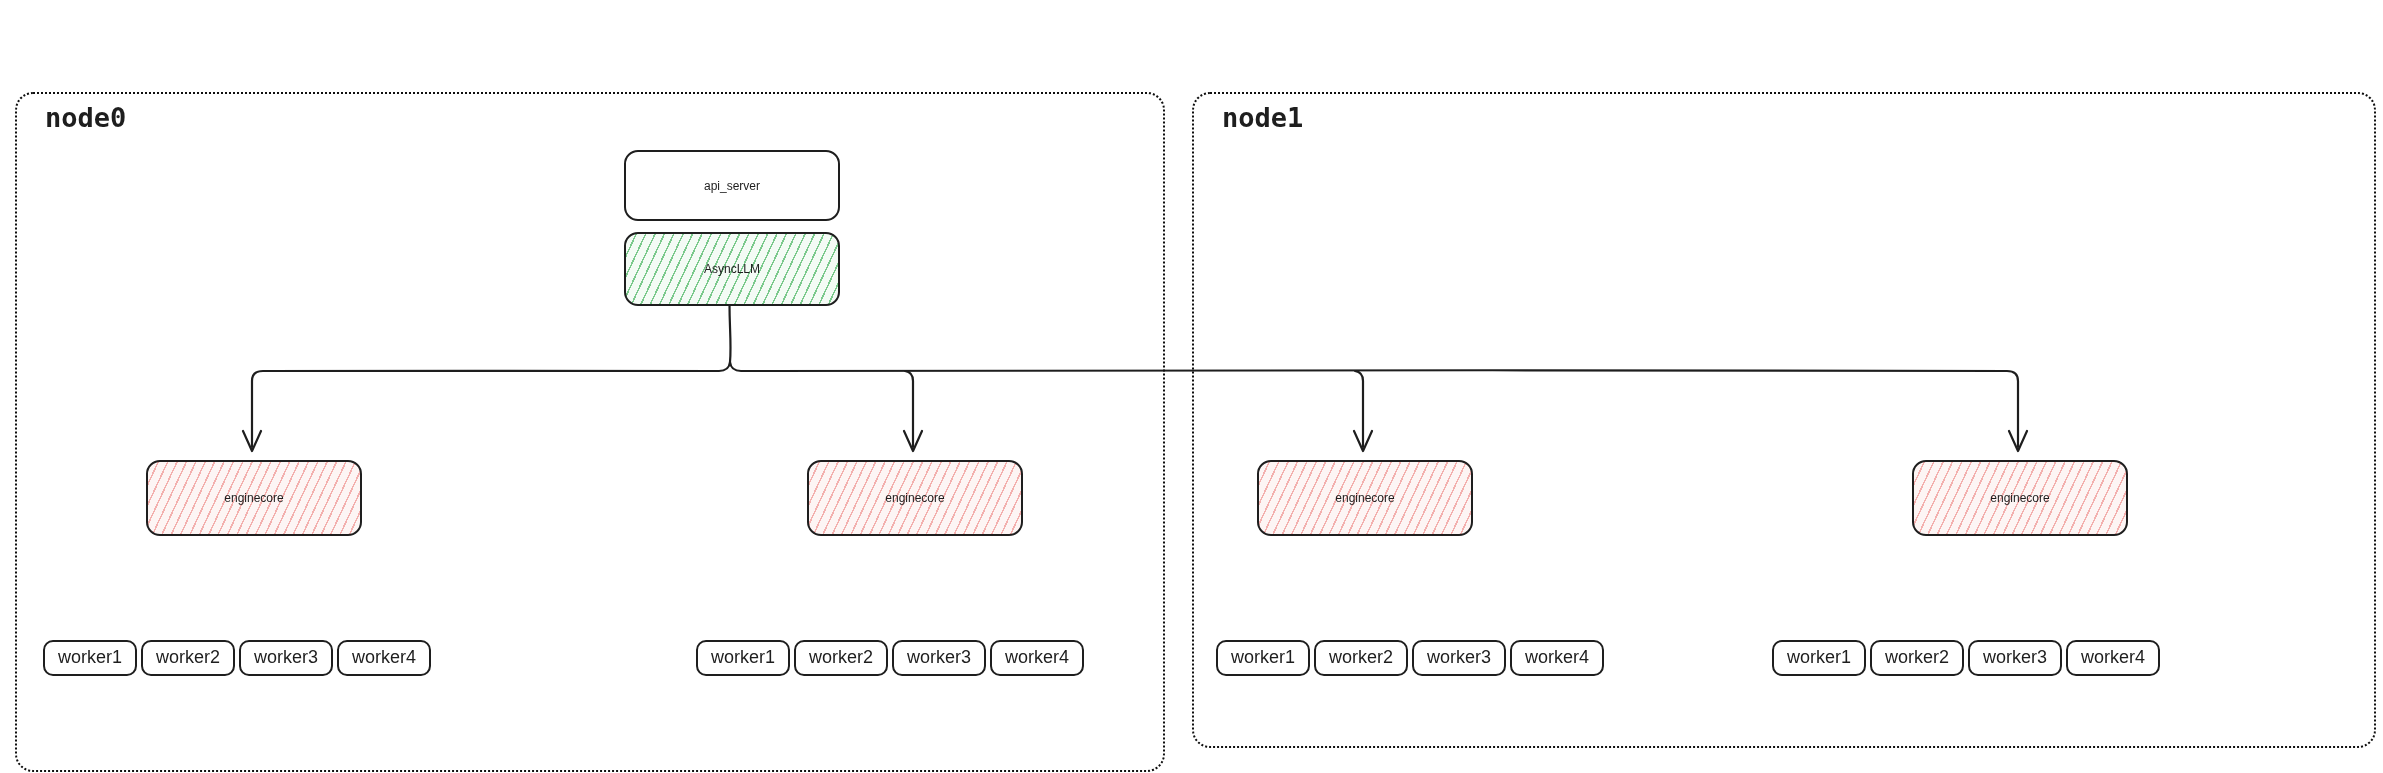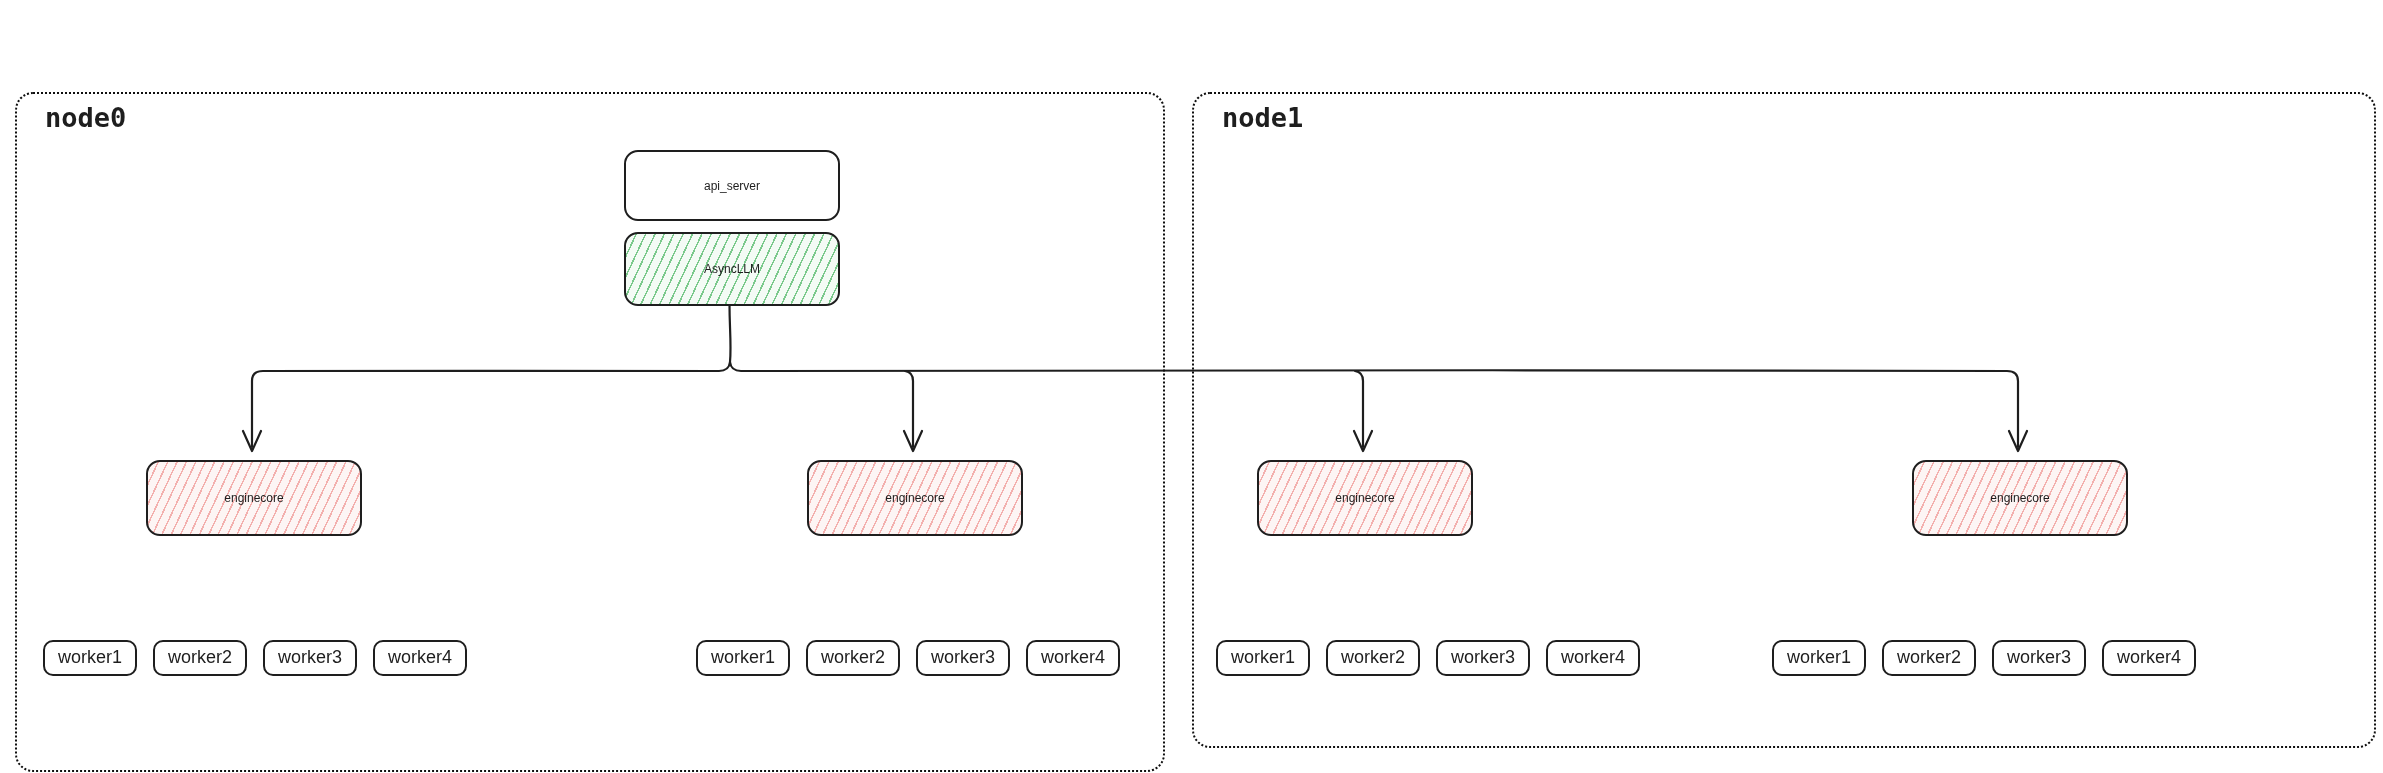--- a/index.html
+++ b/index.html
@@ -34,21 +34,21 @@
   .box-label{font-size:12px;color:#1e1e1e;}
   .green{
     background-color:var(--async-llm-fill);
     background-image:repeating-linear-gradient(115deg,var(--async-llm-hatch) 0 1.5px,transparent 1.5px 8.5px);
   }
   .engine{
     width:212px;height:72px;border-width:2.5px;
     background-color:var(--enginecore-fill);
     background-image:repeating-linear-gradient(115deg,var(--enginecore-hatch) 0 1.5px,transparent 1.5px 8.5px);
   }
-  .worker-row{position:absolute;display:flex;gap:16px;}
+  .worker-row{position:absolute;display:flex;gap:4px;}
   .worker{
     border:2px solid var(--stroke);border-radius:10px;padding:5px 13px;
     font-size:18px;background:#ffffff;white-space:nowrap;line-height:1.2;
   }
 </style>
 </head>
 <body>
 
 <div class="canvas">
 

